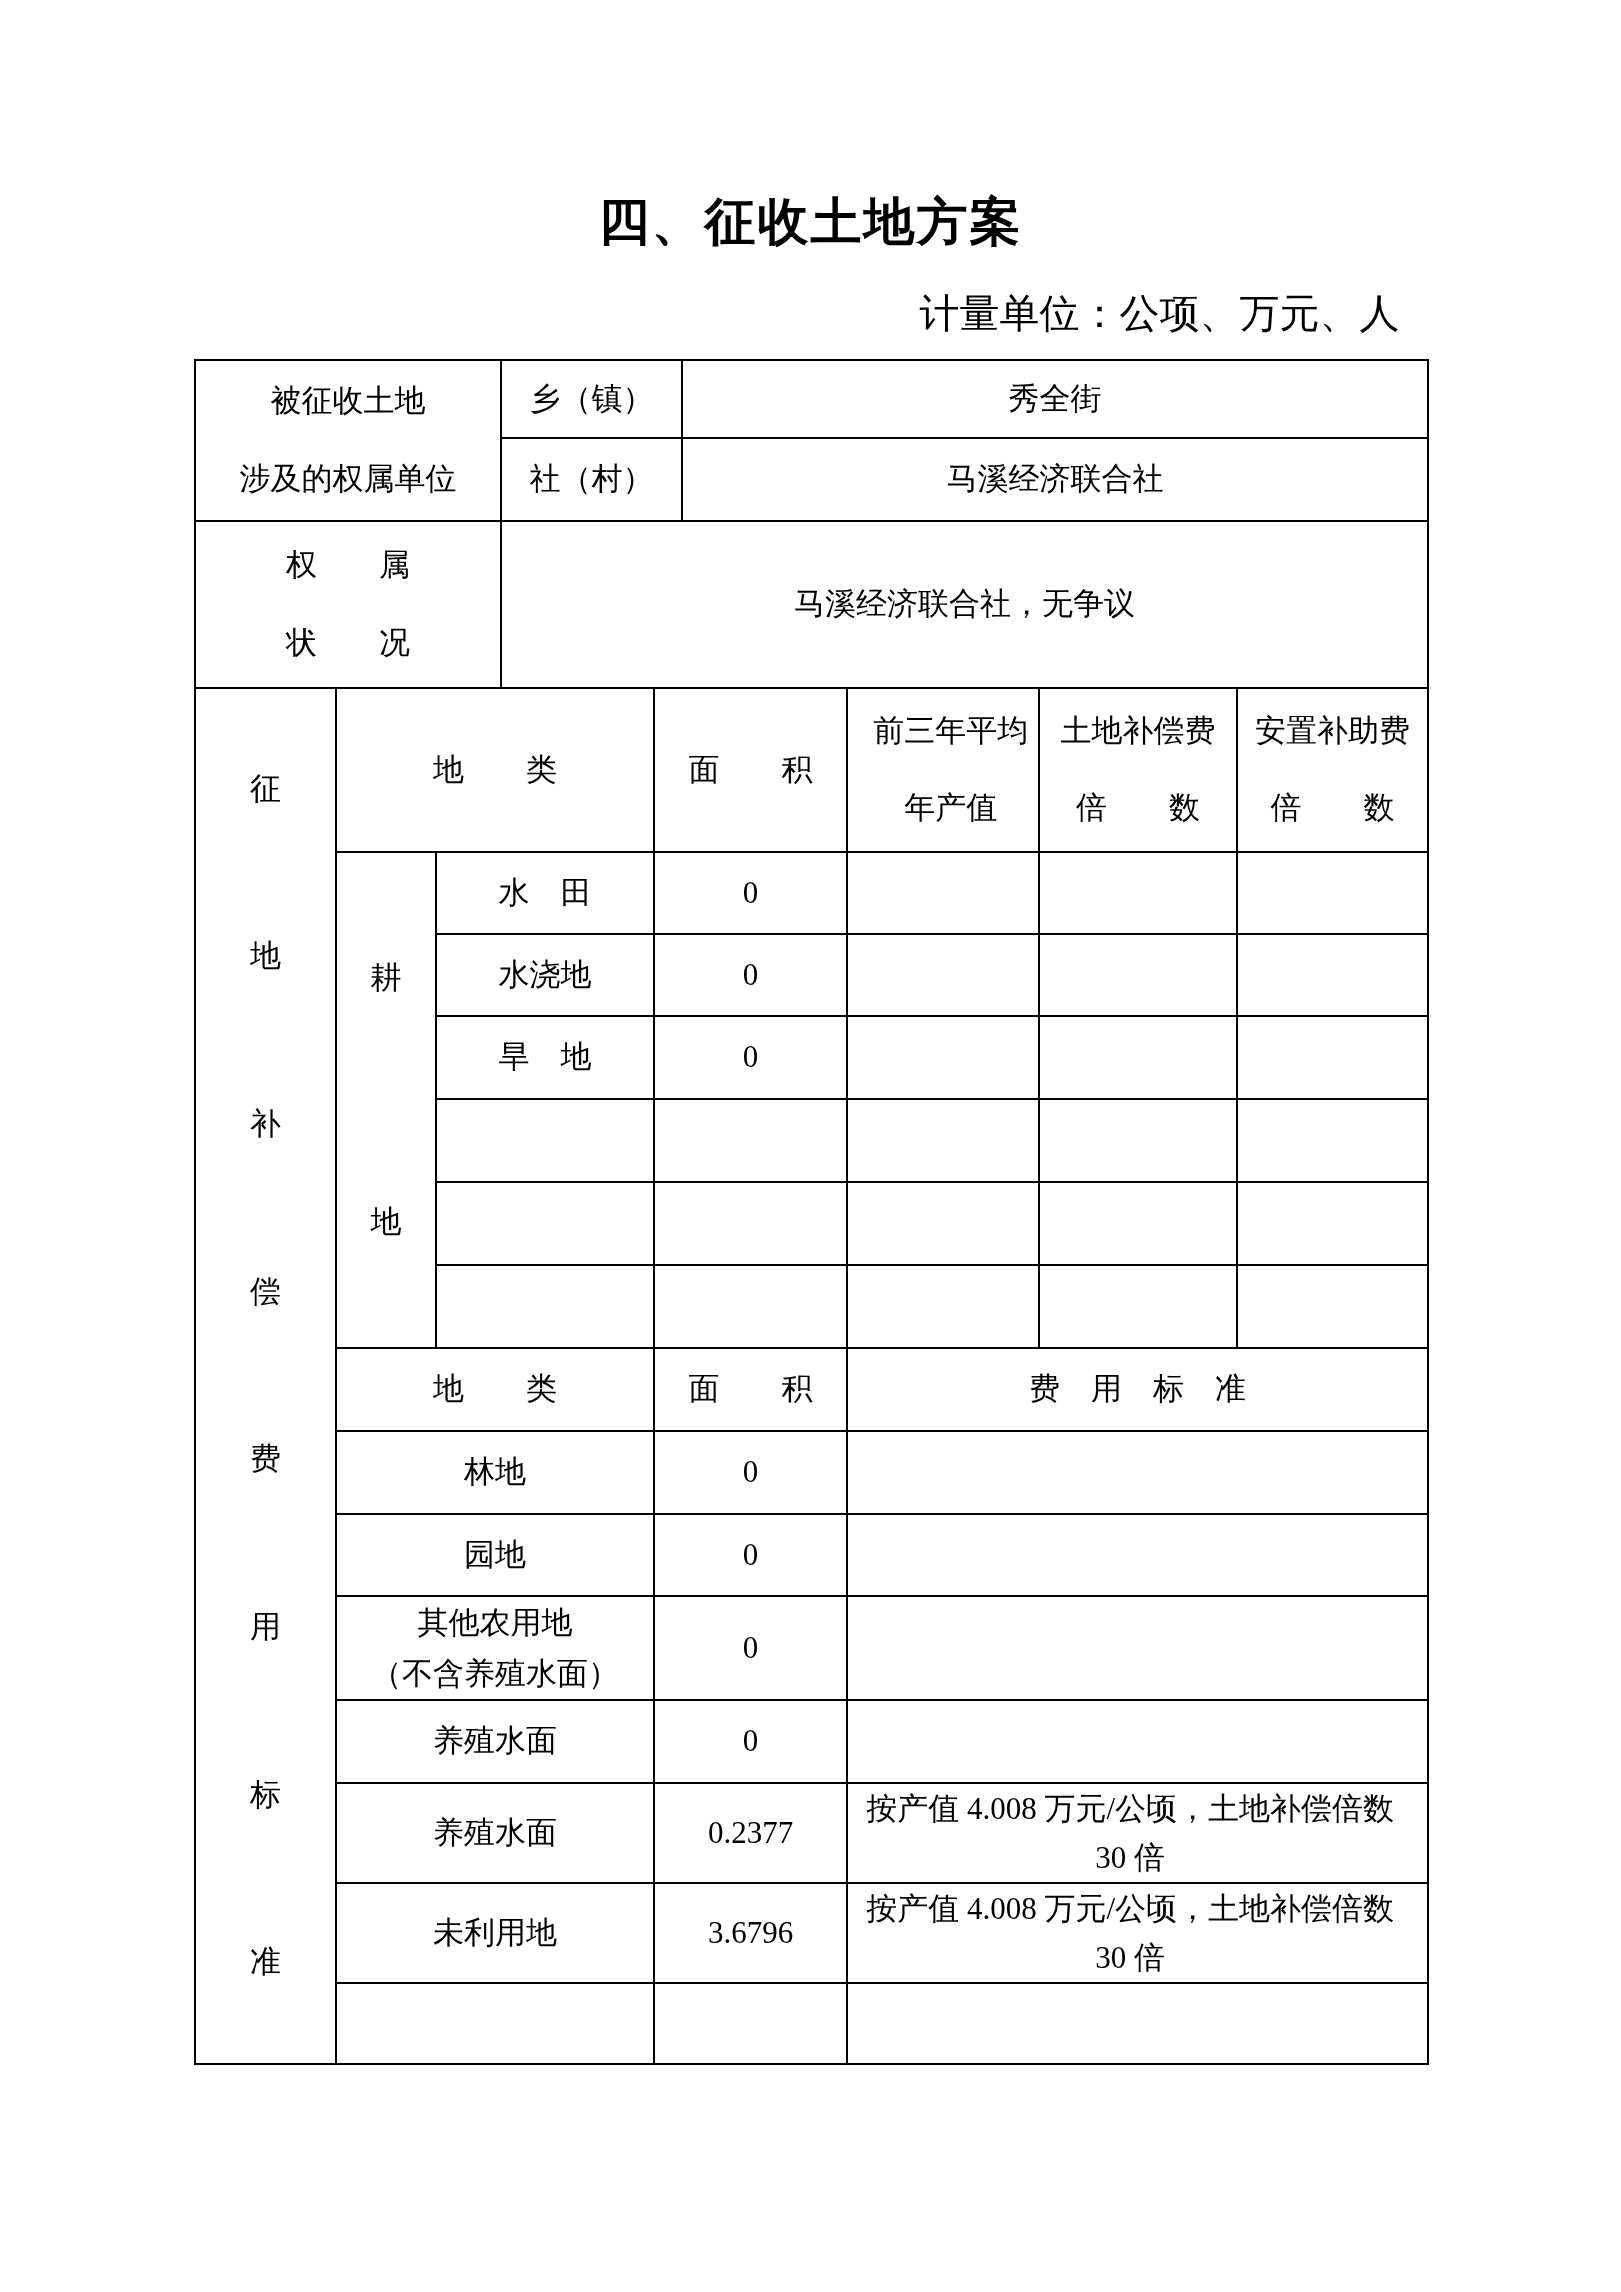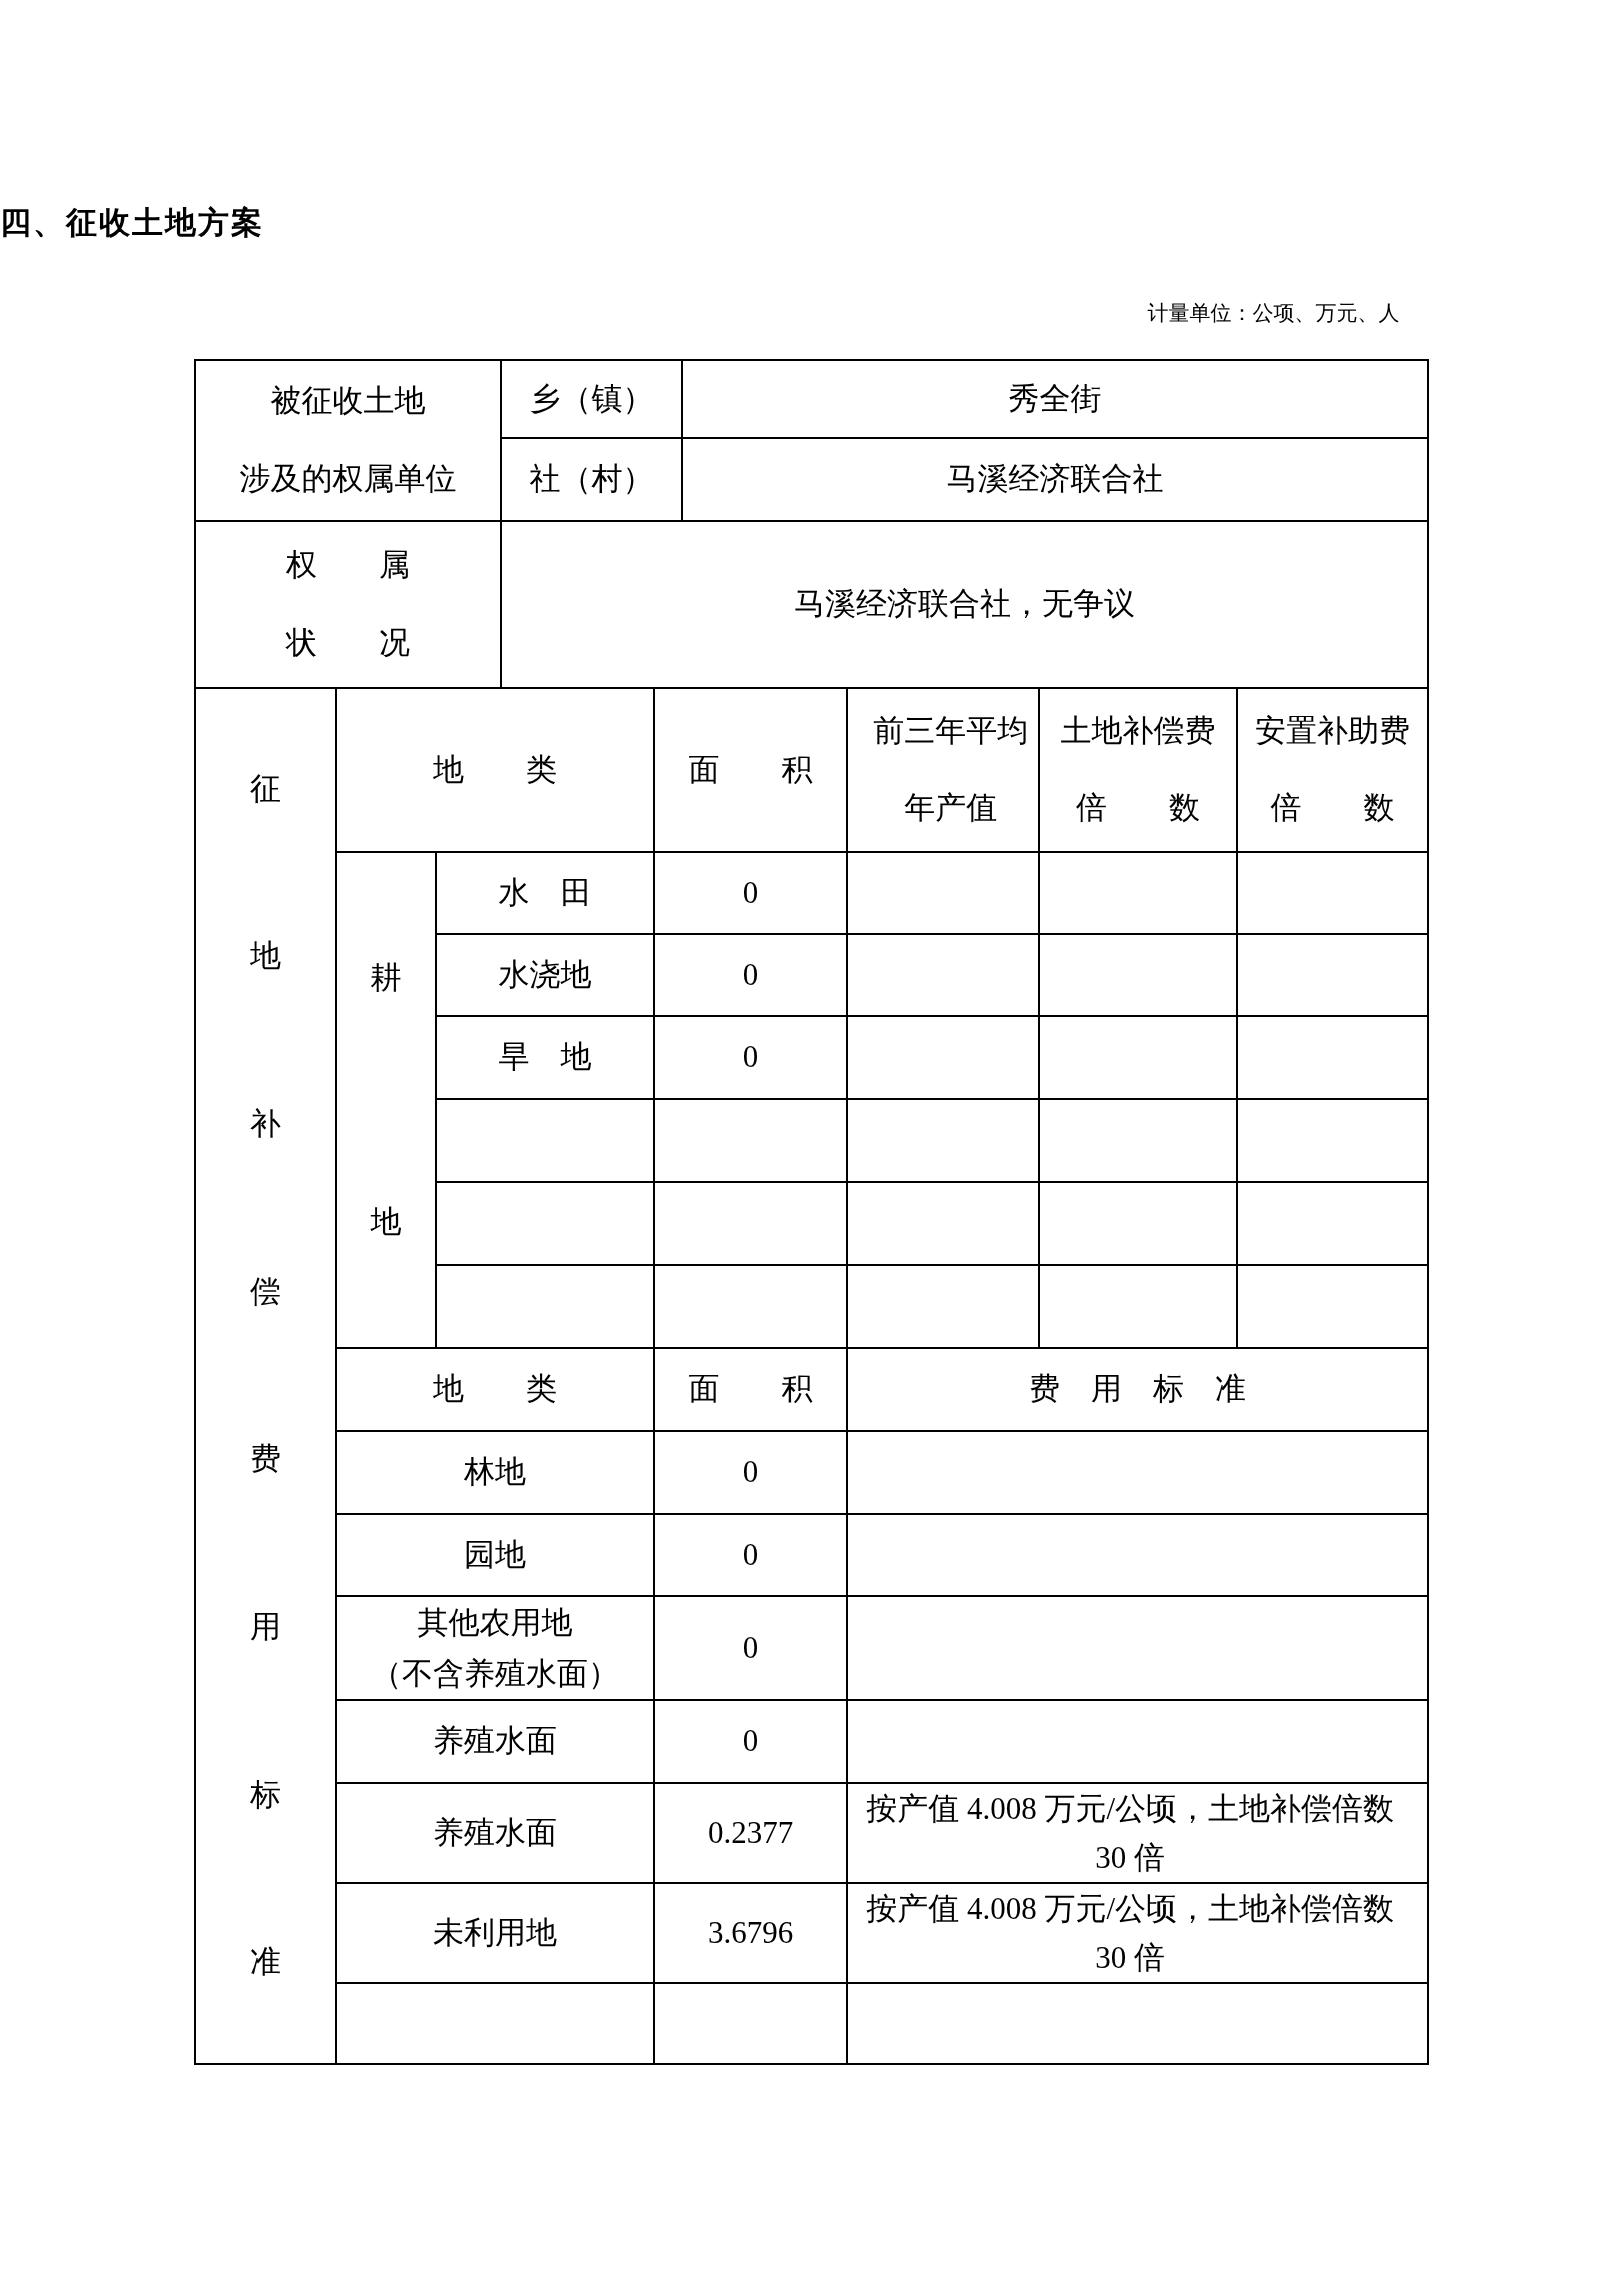--- a/index.html
+++ b/index.html
@@ -4,33 +4,33 @@
 <style>
   html, body {
     margin: 0; padding: 0;
     background: #ffffff;
     width: 1621px; height: 2293px;
     font-family: "Liberation Serif", "DejaVu Serif", serif;
     color: #000;
   }
   .title {
     padding-top: 194px;
-    text-align: left;
-    font-size: 31px;
+    text-align: center;
+    font-size: 51px;
     font-weight: bold;
     line-height: 57px;
     letter-spacing: 2px;
   }
   .unit-note {
     box-sizing: border-box;
     width: 1233px;
     margin: 43px 0 25.5px 194px;
     padding-right: 27.4px;
     text-align: right;
-    font-size: 21px;
+    font-size: 40px;
     line-height: 39px;
   }
   table.doc {
     border-collapse: collapse;
     table-layout: fixed;
     margin-left: 194px;
     width: 1233px;
   }
   table.doc td {
     border: 2px solid #000;

